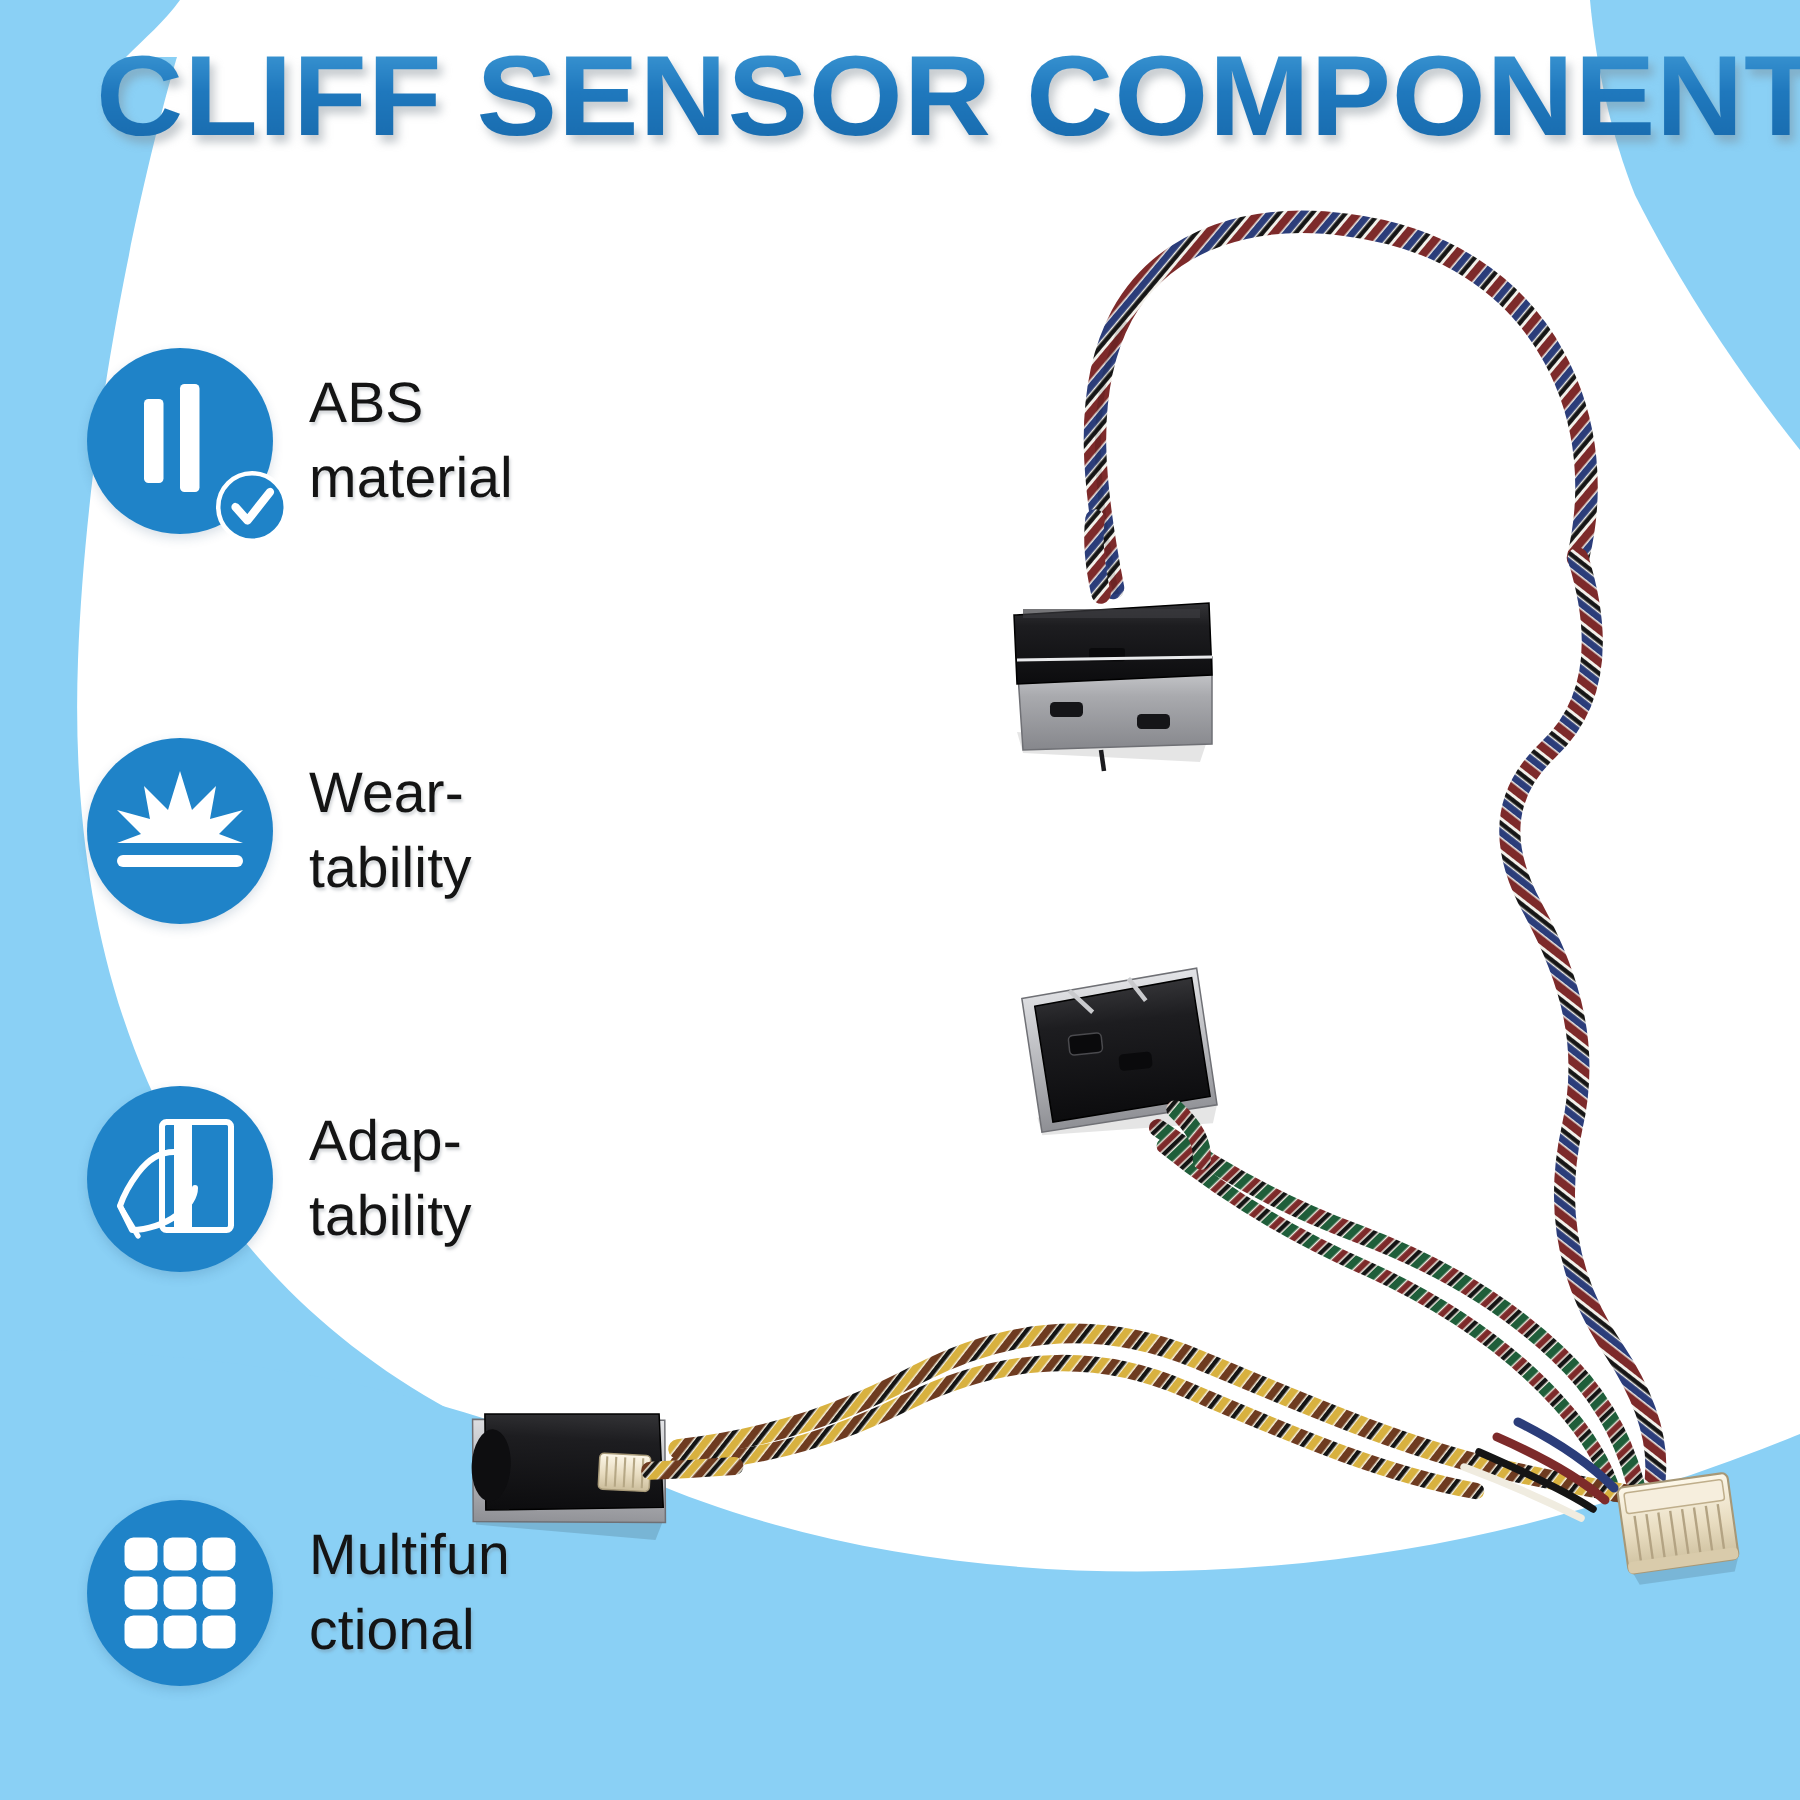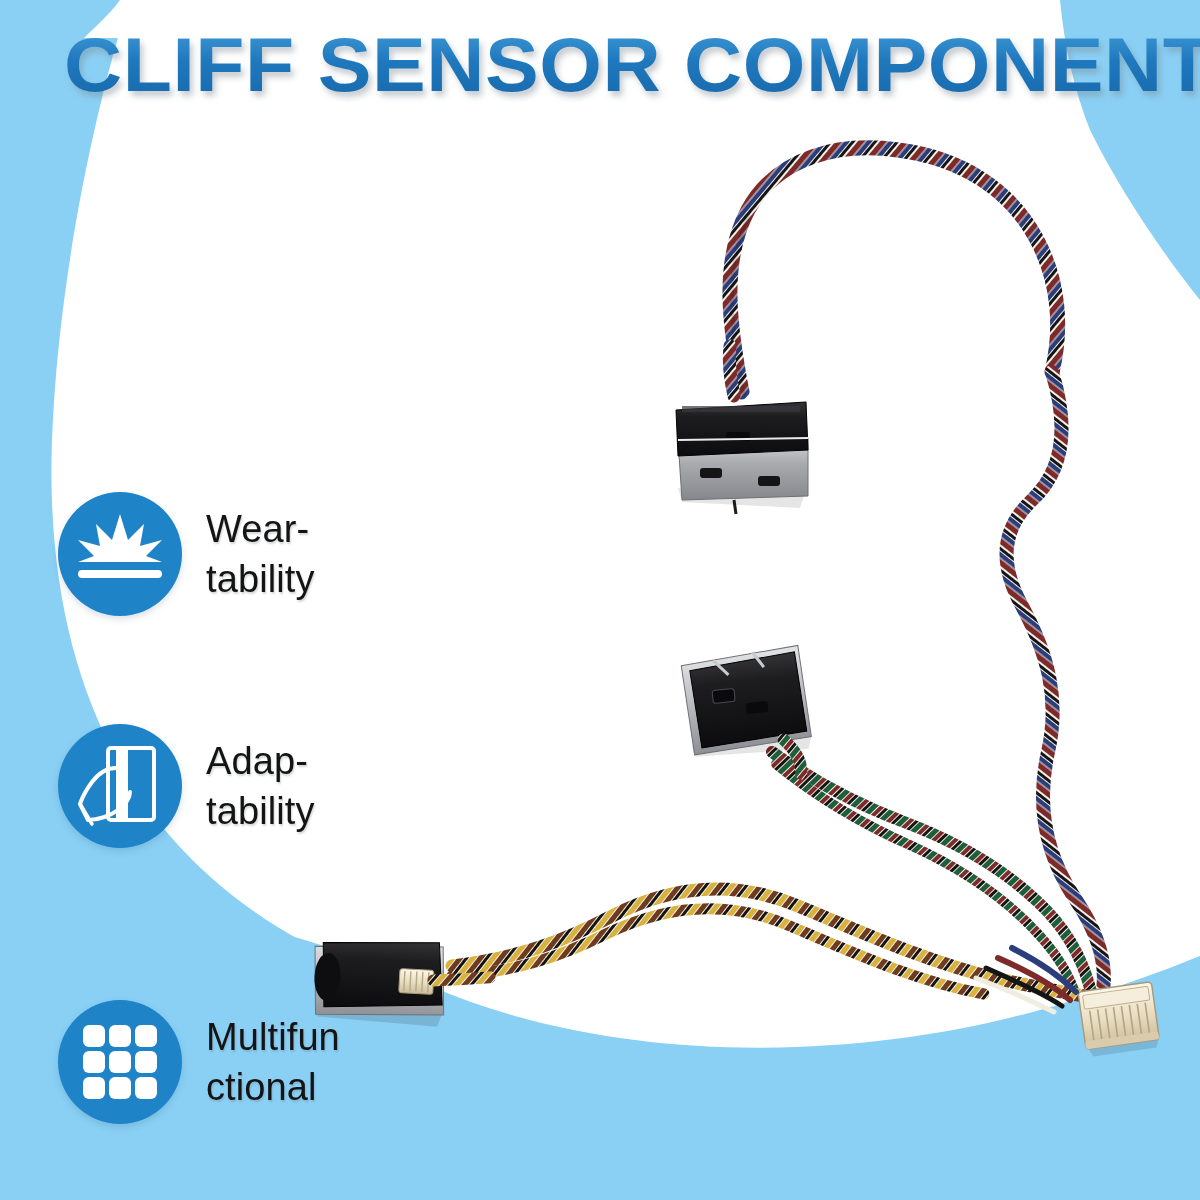--- a/index.html
+++ b/index.html
@@ -241,20 +241,35 @@
       <path stroke="#f0ece0" stroke-width="5" d="M976,978 C1008,990 1034,1002 1054,1012"></path>
     </g>
   </svg>
 
   <div id="title-bar">
     <div id="title-text">CLIFF SENSOR COMPONENT</div>
   </div>
 
   <div id="features">
 
+    <div class="feature" id="feature-0">
+      <div class="f-icon">
+        <svg viewBox="0 0 124 124">
+          <rect x="38" y="34" width="13" height="56" rx="3" fill="#ffffff"></rect>
+          <rect x="62" y="24" width="13" height="72" rx="3" fill="#ffffff"></rect>
+        </svg>
+        <div class="badge">
+          <svg viewBox="0 0 42 42">
+            <path d="M10 21 L18 30 L33 11" fill="none" stroke="#ffffff" stroke-width="5.5" stroke-linecap="round" stroke-linejoin="round"></path>
+          </svg>
+        </div>
+      </div>
+      <div class="f-label">ABS
+material</div>
+    </div>
 
     <div class="feature" id="feature-1">
       <div class="f-icon">
         <svg viewBox="0 0 124 124">
           <path fill="#ffffff" d="M62,22 L70,48 L86,32 L82,54 L104,48 L88,64 L104,70 L20,70 L36,64 L20,48
                                    L42,54 L38,32 L54,48 Z"></path>
           <rect x="20" y="78" width="84" height="8" rx="4" fill="#ffffff"></rect>
         </svg>
       </div>
       <div class="f-label">Wear-

